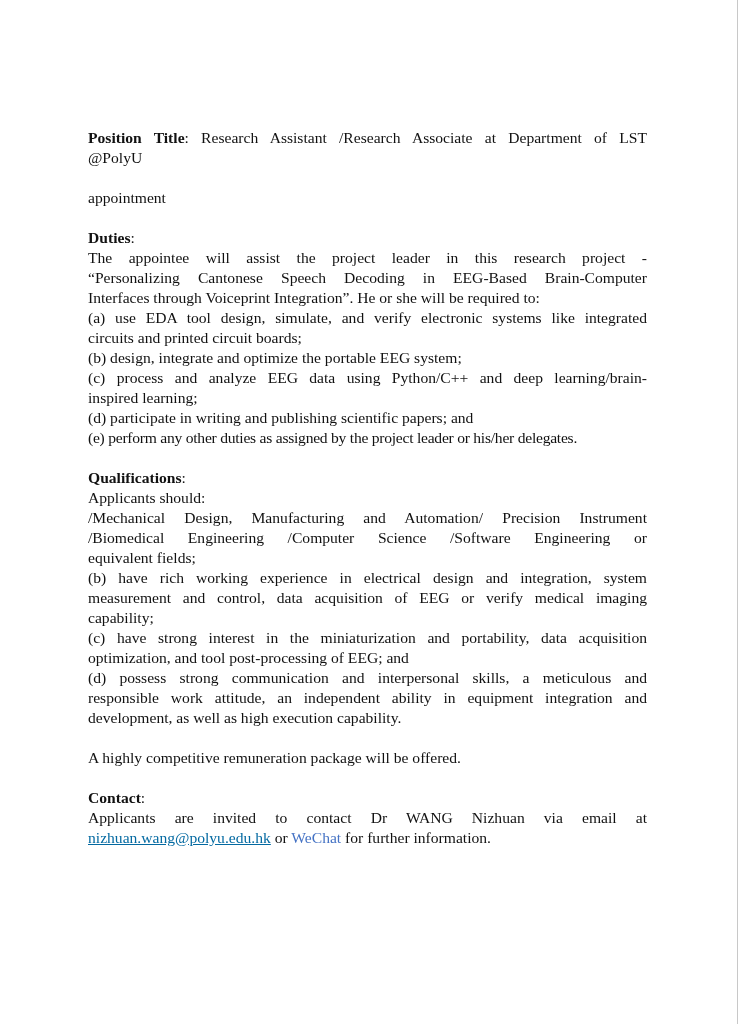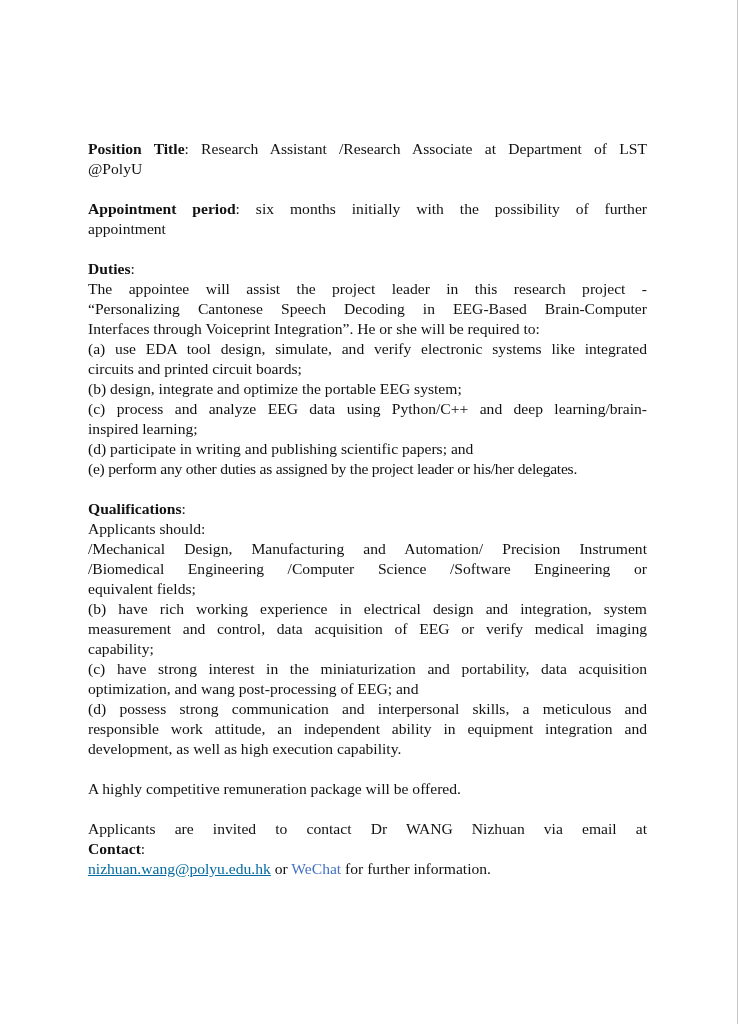--- a/index.html
+++ b/index.html
@@ -5,42 +5,41 @@
   html, body { margin: 0; padding: 0; }
   body {
     width: 738px; height: 1024px; background: #ffffff; position: relative; overflow: hidden;
     font-family: "Liberation Serif", "DejaVu Serif", serif; color: #111;
   }
   .edge { position: absolute; top: 0; right: 0; width: 1px; height: 1024px; background: #c8c8c8; }
   .page {
     position: absolute; left: 88px; top: 124px; width: 559px;
     font-size: 15.6px; line-height: 20px; text-align: justify;
   }
-  .block { margin: 15px 0 20px 0; }
+  .block { margin: 4px 0 20px 0; }
   .line { display: block; }
   .j { text-align: justify; text-align-last: justify; }
   .nj { text-align: left; text-align-last: left; }
   b { font-weight: bold; }
   .email { color: #0369a1; text-decoration: underline; }
   .wechat { color: #4472c4; text-decoration: none; }
 </style>
 </head>
 <body>
 
 <div class="edge"></div>
 
 <div class="page">
 
   <div class="block">
     <span class="line j"><b>Position Title</b><span>: Research Assistant /Research Associate at Department of LST</span></span>
     <span class="line nj">@PolyU</span>
   </div>
 
   <div class="block">
-    <span class="line j"><b>Appointment period</b><span>: six months initially with the possibility of further</span></span>
     <span class="line nj">appointment</span>
   </div>
 
   <div class="block">
     <span class="line nj"><b>Duties</b><span>:</span></span>
     <span class="line j">The appointee will assist the project leader in this research project -</span>
     <span class="line j">“Personalizing Cantonese Speech Decoding in EEG-Based Brain-Computer</span>
     <span class="line nj">Interfaces through Voiceprint Integration”. He or she will be required to:</span>
     <span class="line j">(a) use EDA tool design, simulate, and verify electronic systems like integrated</span>
     <span class="line nj">circuits and printed circuit boards;</span>
@@ -54,29 +53,29 @@
   <div class="block">
     <span class="line nj"><b>Qualifications</b><span>:</span></span>
     <span class="line nj">Applicants should:</span>
     <span class="line j">/Mechanical Design, Manufacturing and Automation/ Precision Instrument</span>
     <span class="line j">/Biomedical Engineering /Computer Science /Software Engineering or</span>
     <span class="line nj">equivalent fields;</span>
     <span class="line j">(b) have rich working experience in electrical design and integration, system</span>
     <span class="line j">measurement and control, data acquisition of EEG or verify medical imaging</span>
     <span class="line nj">capability;</span>
     <span class="line j">(c) have strong interest in the miniaturization and portability, data acquisition</span>
-    <span class="line nj">optimization, and wang post-processing of EEG; and</span>
+    <span class="line nj">optimization, and tool post-processing of EEG; and</span>
     <span class="line j">(d) possess strong communication and interpersonal skills, a meticulous and</span>
     <span class="line j">responsible work attitude, an independent ability in equipment integration and</span>
     <span class="line nj">development, as well as high execution capability.</span>
   </div>
 
   <div class="block">
     <span class="line nj">A highly competitive remuneration package will be offered.</span>
   </div>
 
   <div class="block">
+    <span class="line nj"><b>Contact</b><span>:</span></span>
     <span class="line j">Applicants are invited to contact Dr WANG Nizhuan via email at</span>
-    <span class="line nj"><b>Contact</b><span>:</span></span>
     <span class="line nj"><a class="email">nizhuan.wang@polyu.edu.hk</a><span style="white-space:pre"> or </span><a class="wechat">WeChat</a><span> for further information.</span></span>
   </div>
 
 </div>
 
 </body></html>

